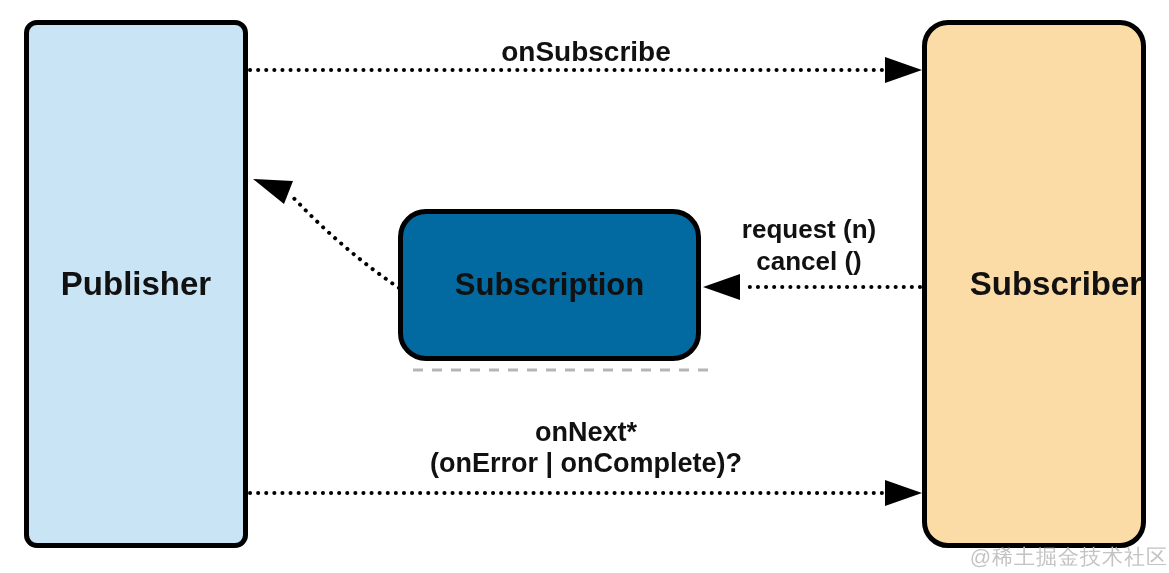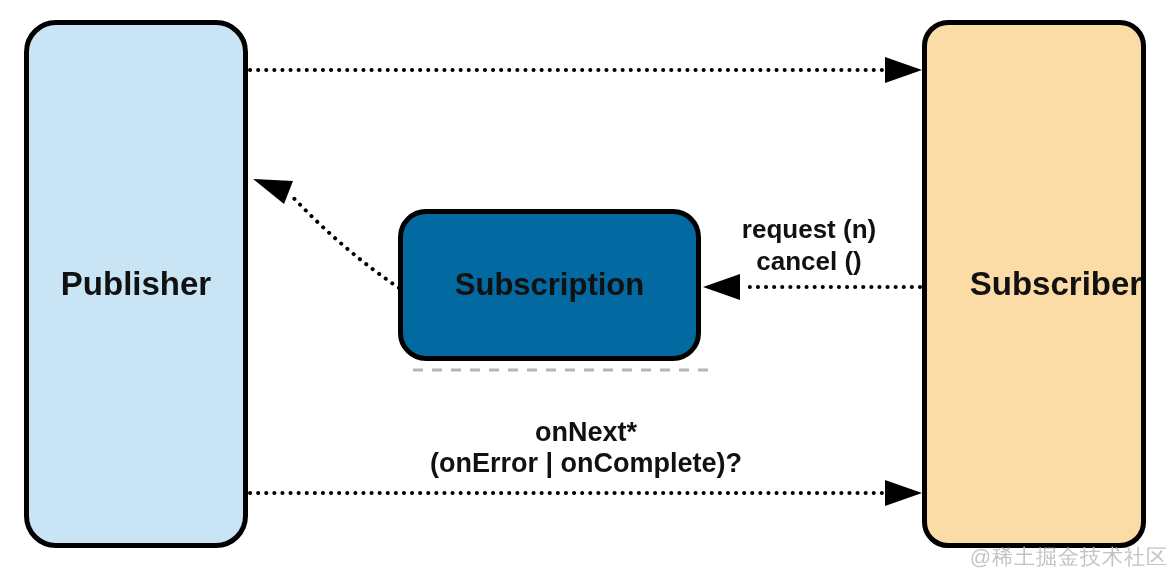--- a/index.html
+++ b/index.html
@@ -41,21 +41,21 @@
     border: 5px solid #000000;
     display: flex;
     align-items: center;
     justify-content: center;
     color: #111111;
     font-weight: bold;
   }
   .node-publisher {
     left: 24px; top: 20px;
     width: 224px; height: 528px;
-    border-radius: 32px;
+    border-radius: 13px;
     font-size: 33px;
   }
   .node-subscriber {
     left: 922px; top: 20px;
     width: 224px; height: 528px;
     border-radius: 26px;
     font-size: 33px;
     padding-left: 44px;
   }
   .node-subscription {
@@ -121,20 +121,23 @@
   </div>
 
   <div class="node node-subscriber" style="background: rgb(251, 219, 166);">
     <span>Subscriber</span>
   </div>
 
   <div class="node node-subscription" style="background: #0369a1;">
     <span>Subscription</span>
   </div>
 
+  <div class="arrow-label label-onsubscribe">
+    <span>onSubscribe</span>
+  </div>
 
   <div class="arrow-label label-onnext">
     <div>onNext*</div>
     <div>(onError | onComplete)?</div>
   </div>
 
   <div class="arrow-label label-request">
     <div>request (n)</div>
     <div>cancel ()</div>
   </div>

